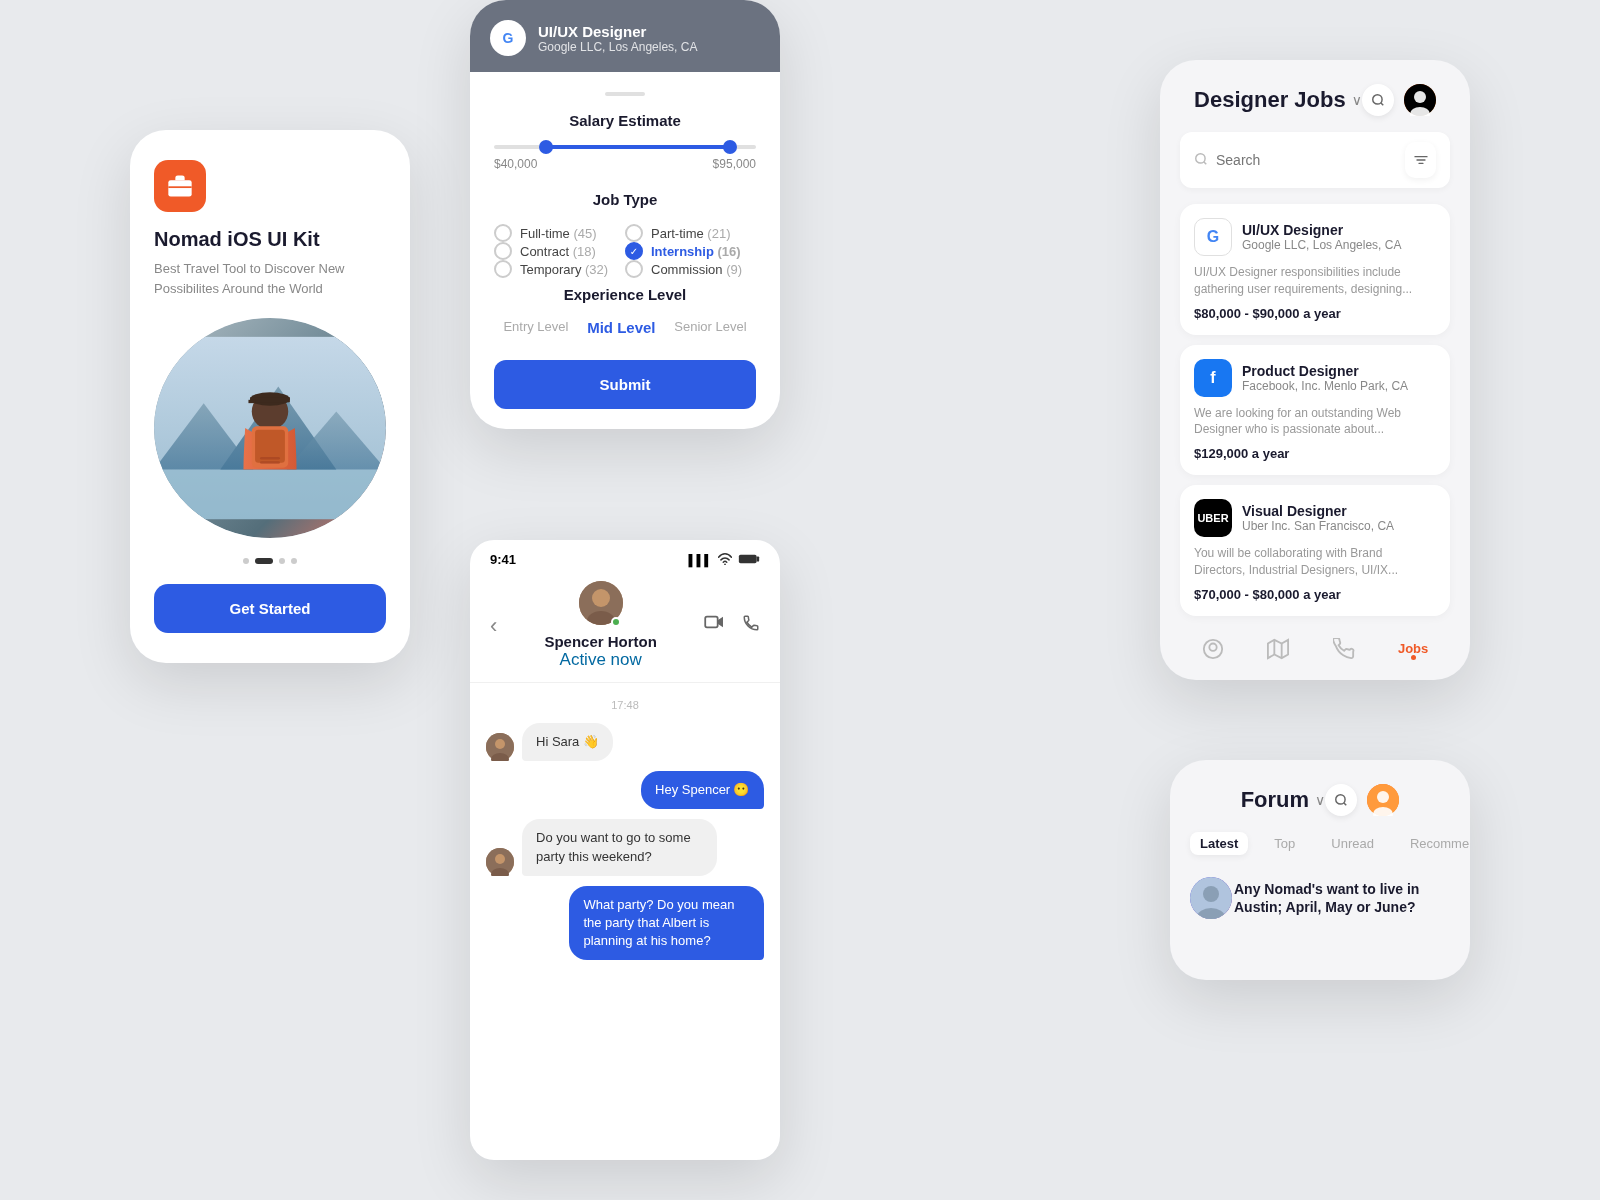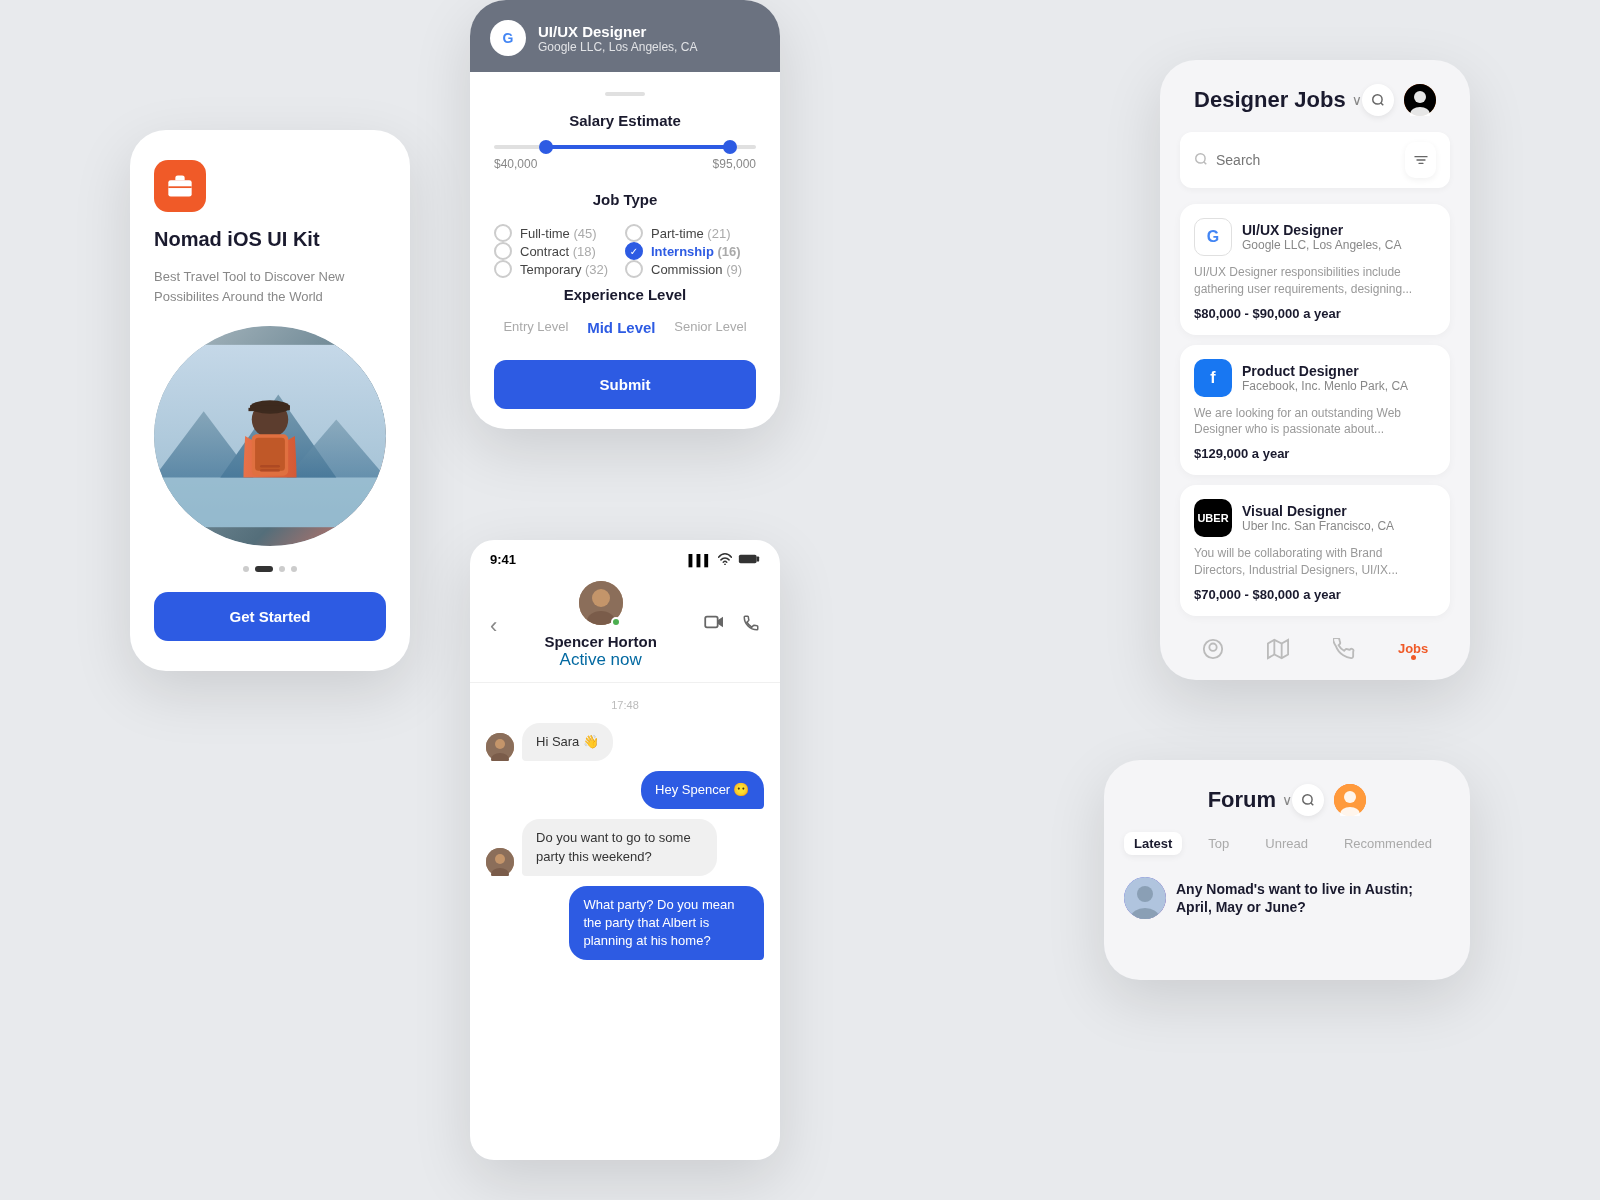--- a/index.html
+++ b/index.html
@@ -27,21 +27,21 @@
       width: 52px;
       height: 52px;
       background: #f05a28;
       border-radius: 14px;
       display: flex;
       align-items: center;
       justify-content: center;
       margin-bottom: 16px;
     }
     .phone1-icon svg { width: 28px; height: 28px; fill: white; }
-    .phone1-title { font-size: 20px; font-weight: 700; color: #1a1a2e; margin-bottom: 16px; }
+    .phone1-title { font-size: 20px; font-weight: 700; color: #1a1a2e; margin-bottom: 8px; }
     .phone1-desc { font-size: 13px; color: #888; line-height: 1.5; margin-bottom: 20px; }
     .phone1-image {
       width: 100%;
       height: 220px;
       background: #c5d0d8;
       border-radius: 50%;
       overflow: hidden;
       position: relative;
       margin-bottom: 20px;
     }
@@ -344,32 +344,32 @@
     }
     .nav-item { display: flex; flex-direction: column; align-items: center; gap: 2px; font-size: 18px; color: #bbb; cursor: pointer; position: relative; }
     .nav-item.active { color: #f05a28; }
     .nav-dot { width: 5px; height: 5px; background: #f05a28; border-radius: 50%; position: absolute; bottom: -4px; }
 
     
     .phone5 {
       position: absolute;
       right: 130px;
       top: 760px;
-      width: 366px;
+      width: 300px;
       background: #f5f5f7;
       border-radius: 36px;
       padding: 24px 20px 20px;
       box-shadow: 0 20px 60px rgba(0,0,0,0.12);
       height: 220px;
       overflow: hidden;
     }
     .forum-tabs { display: flex; gap: 16px; margin-bottom: 12px; }
     .forum-tab { font-size: 13px; color: #aaa; cursor: pointer; padding: 4px 10px; border-radius: 8px; }
     .forum-tab.active { background: white; color: #1a1a2e; font-weight: 600; box-shadow: 0 2px 6px rgba(0,0,0,0.06); }
-    .forum-post { display: flex; align-items: center; gap: 10px; padding-top: 10px; }
+    .forum-post { display: flex; align-items: center; gap: 2px; padding-top: 10px; }
     .forum-avatar { width: 42px; height: 42px; border-radius: 50%; background: linear-gradient(135deg, #667eea, #764ba2); flex-shrink: 0; overflow: hidden; }
     .forum-post-title { font-size: 14px; font-weight: 600; color: #1a1a2e; line-height: 1.3; }
     .g-blue { color: #4285f4; }
   </style>
 </head>
 <body>
 
 <div class="phone1">
   <div class="phone1-icon">
     <svg viewBox="0 0 24 24">

